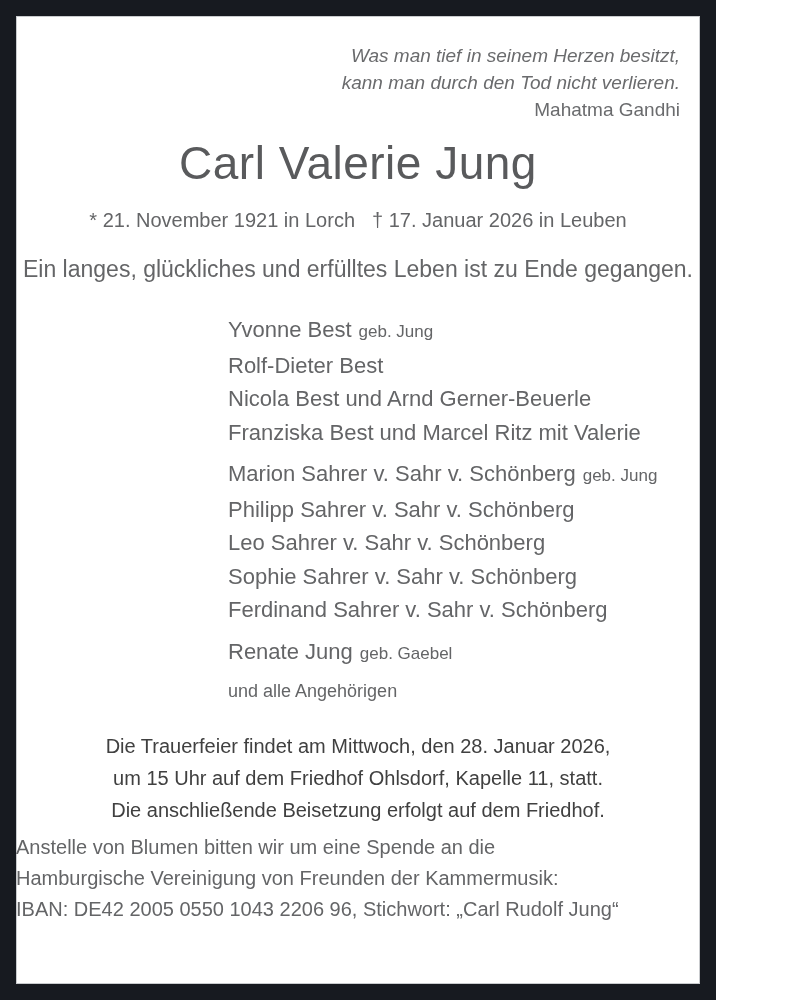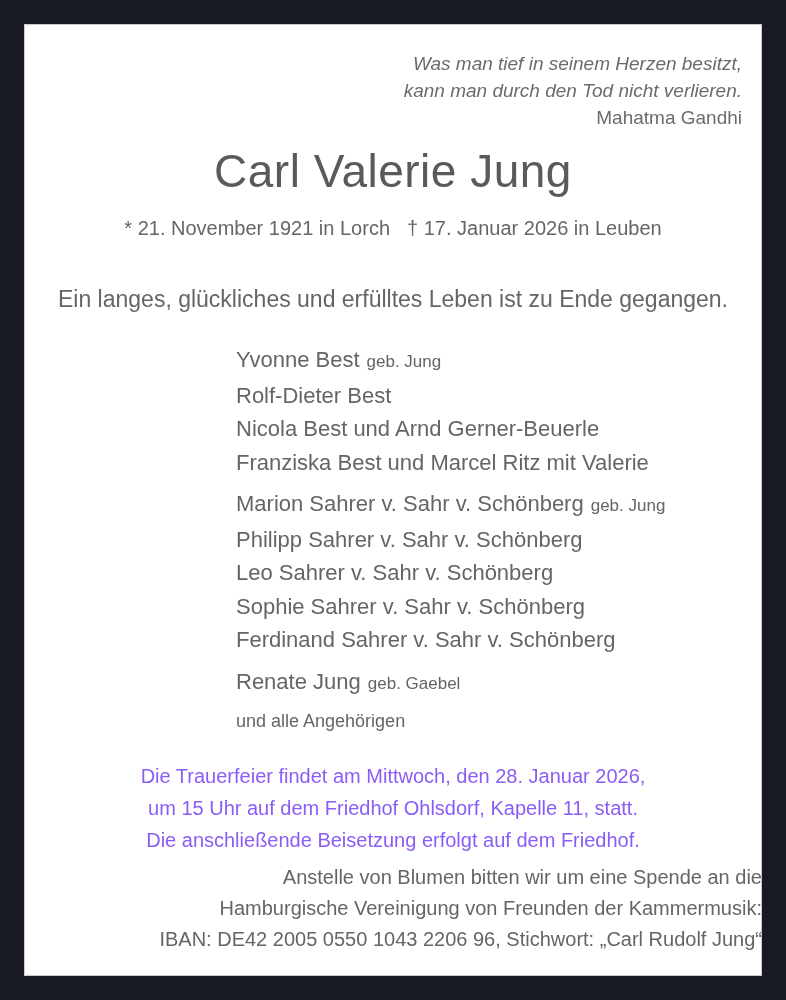--- a/index.html
+++ b/index.html
@@ -4,24 +4,24 @@
 <style>
   html, body {
     margin: 0;
     padding: 0;
     width: 786px;
     height: 1000px;
     overflow: hidden;
   }
   .frame {
     box-sizing: border-box;
-    width: 786px;
+    width: 716px;
     height: 1000px;
     background: #171a20;
-    padding: 24px;
+    padding: 16px;
   }
   .sheet {
     box-sizing: border-box;
     width: 100%;
     height: 100%;
     background: #ffffff;
     box-shadow: inset 0 0 0 1px #c9cbce;
     font-family: "Liberation Sans", "DejaVu Sans", sans-serif;
     color: #67686a;
     padding-top: 26px;
@@ -49,21 +49,21 @@
   }
   .dates {
     margin-top: 18px;
     text-align: center;
     font-size: 20px;
     line-height: 26px;
     color: #646567;
   }
   .dates .birth { margin-right: 17px; }
   .intro {
-    margin-top: 42px;
+    margin-top: 20px;
     text-align: center;
     font-size: 23px;
     line-height: 32px;
     color: #646567;
   }
   .mourners {
     margin: 28px 0 0 212px;
     font-size: 22px;
     line-height: 33.5px;
     color: #646567;
@@ -77,25 +77,25 @@
   .closing {
     font-size: 18px;
     line-height: 26px;
     margin-top: 8px;
   }
   .service {
     margin-top: 26px;
     text-align: center;
     font-size: 20px;
     line-height: 32px;
-    color: #8b5cf6;
+    color: #404040;
   }
   .donation {
     margin-top: 6px;
-    text-align: right;
+    text-align: left;
     font-size: 20px;
     line-height: 31px;
     color: #646567;
   }
 </style>
 </head>
 <body>
 
 <div class="frame">
   <div class="sheet">

